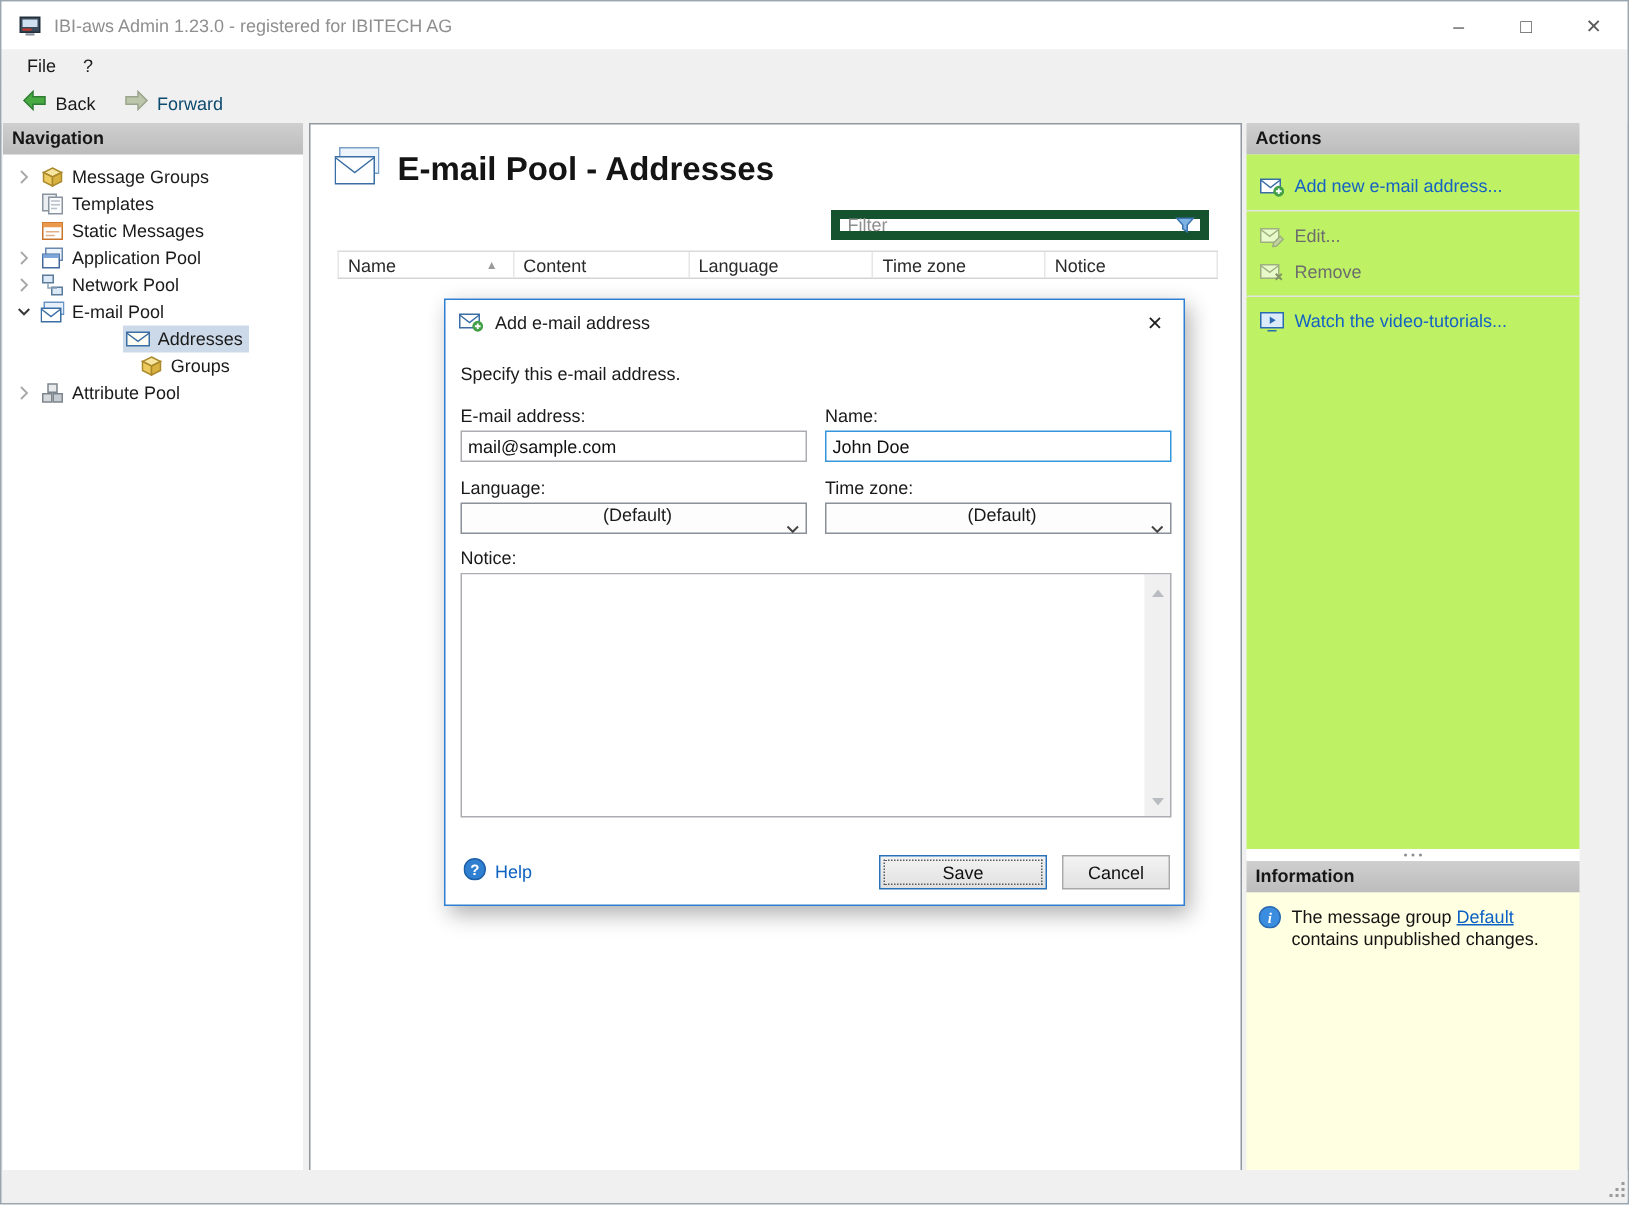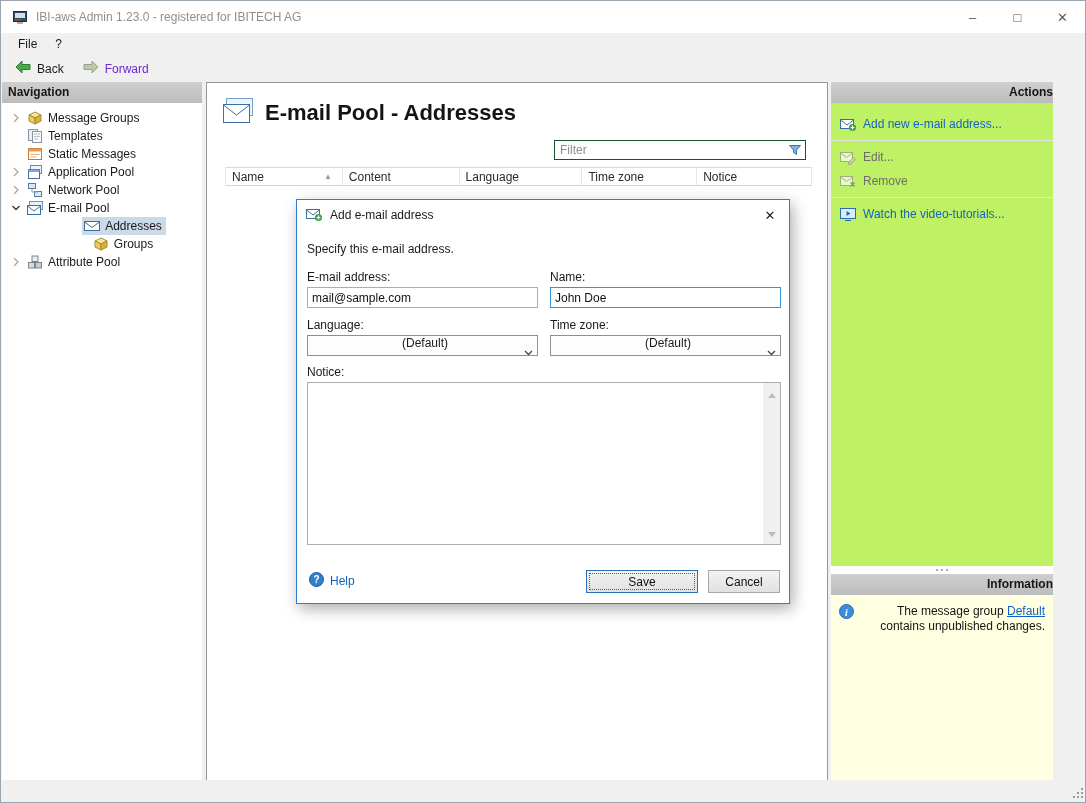--- a/index.html
+++ b/index.html
@@ -17,21 +17,21 @@
     color:#5a5a5a;font-size:13px;cursor:default;}
 
   
   .menubar{position:absolute;left:0;top:32px;width:100%;height:22px;background:#f0f0f0;
     display:flex;align-items:center;padding-left:8px;}
   .menu-item{padding:0 9px;line-height:22px;}
   .toolbar{position:absolute;left:0;top:54px;width:100%;height:27px;background:#f0f0f0;
     display:flex;align-items:center;padding-left:7px;gap:6px;}
   .tool{display:flex;align-items:center;gap:5px;padding:2px 6px;}
   .tool .tool-label{color:#1a1a1a;}
-  .tool.disabled .tool-label{color:#6d28d9;}
+  .tool.disabled .tool-label{color:#0c4a6e;}
 
   
   .panel-header{height:21px;background:linear-gradient(#cfcfcf,#bcbcbc);font-weight:bold;
     color:#161616;line-height:21px;padding-left:6px;flex:none;}
 
   
   .nav-panel{position:absolute;left:1px;top:81px;width:200px;height:699px;background:#ffffff;}
   .tree{padding-top:6px;}
   .tree-row{height:18px;display:flex;align-items:center;}
   .expander{width:14px;margin-left:7px;display:flex;justify-content:center;flex:none;}
@@ -40,34 +40,34 @@
   .tree-row.lvl1{padding-left:42px;justify-content:center;}
   .ticon{display:flex;flex:none;}
   .tlabel{white-space:nowrap;}
 
   
   .main-panel{position:absolute;left:205px;top:81px;width:622px;height:699px;background:#ffffff;
     border:1px solid #8f979f;}
   .main-title-row{display:flex;align-items:center;gap:12px;padding:15px 0 0 16px;}
   .main-title{font-size:22px;font-weight:600;margin:0;color:#141414;}
   .filter-box{position:absolute;left:347px;top:57px;width:252px;height:20px;
-    border:1px solid #14532d;background:#fff;display:flex;align-items:center;}
+    border:6px solid #14532d;background:#fff;display:flex;align-items:center;}
   .filter-box input{flex:1;border:none;outline:none;font:12px "Liberation Sans",sans-serif;
     padding:2px 5px;color:#222;background:transparent;}
   .filter-box input::placeholder{color:#8e8e8e;}
   .funnel{margin-right:3px;display:flex;}
   .thead{position:absolute;left:18px;top:84px;width:587px;height:19px;display:flex;
     border-top:1px solid #dadada;border-bottom:1px solid #d4d4d4;border-left:1px solid #e6e6e6;}
   .th{border-right:1px solid #e6e6e6;padding-left:6px;display:flex;align-items:center;
     color:#2a2a2a;}
   .sort-arrow{margin-left:auto;margin-right:10px;font-size:8px;color:#9b9b9b;line-height:1;}
 
   
   .right-col{position:absolute;left:830px;top:81px;width:222px;height:699px;display:flex;
-    flex-direction:column;text-align:right;}
+    flex-direction:column;}
   .actions-list{height:463px;background:#bef264;padding-top:9px;}
   .action{display:flex;align-items:center;gap:7px;padding:4px 9px;}
   .action-label{color:#1562c4;}
   .action.disabled .action-label{color:#6d6d6d;}
   .action.disabled .aicon{filter:grayscale(1);opacity:.65;}
   .aicon{display:flex;flex:none;}
   .sep{height:1px;background:#e4e4e4;margin:4px 0;}
   .splitter{height:8px;background:#ffffff;display:flex;align-items:center;justify-content:center;gap:3px;}
   .splitter i{width:2px;height:2px;background:#8c8c8c;border-radius:50%;}
   .info-body{flex:1;background:#ffffe1;padding:9px 8px 8px 8px;display:flex;align-items:flex-start;gap:7px;}

